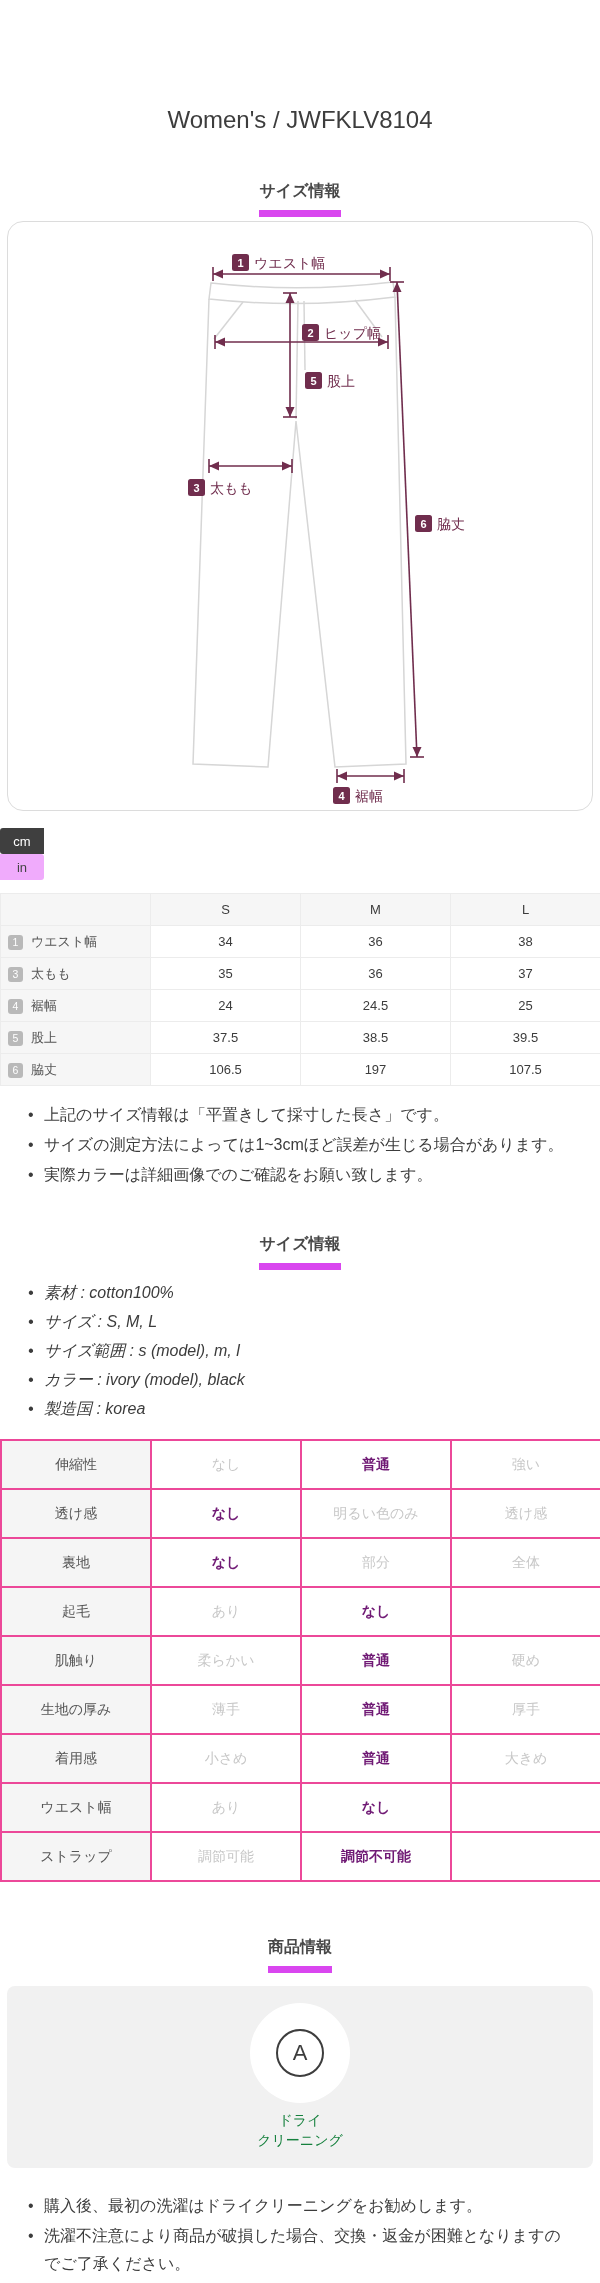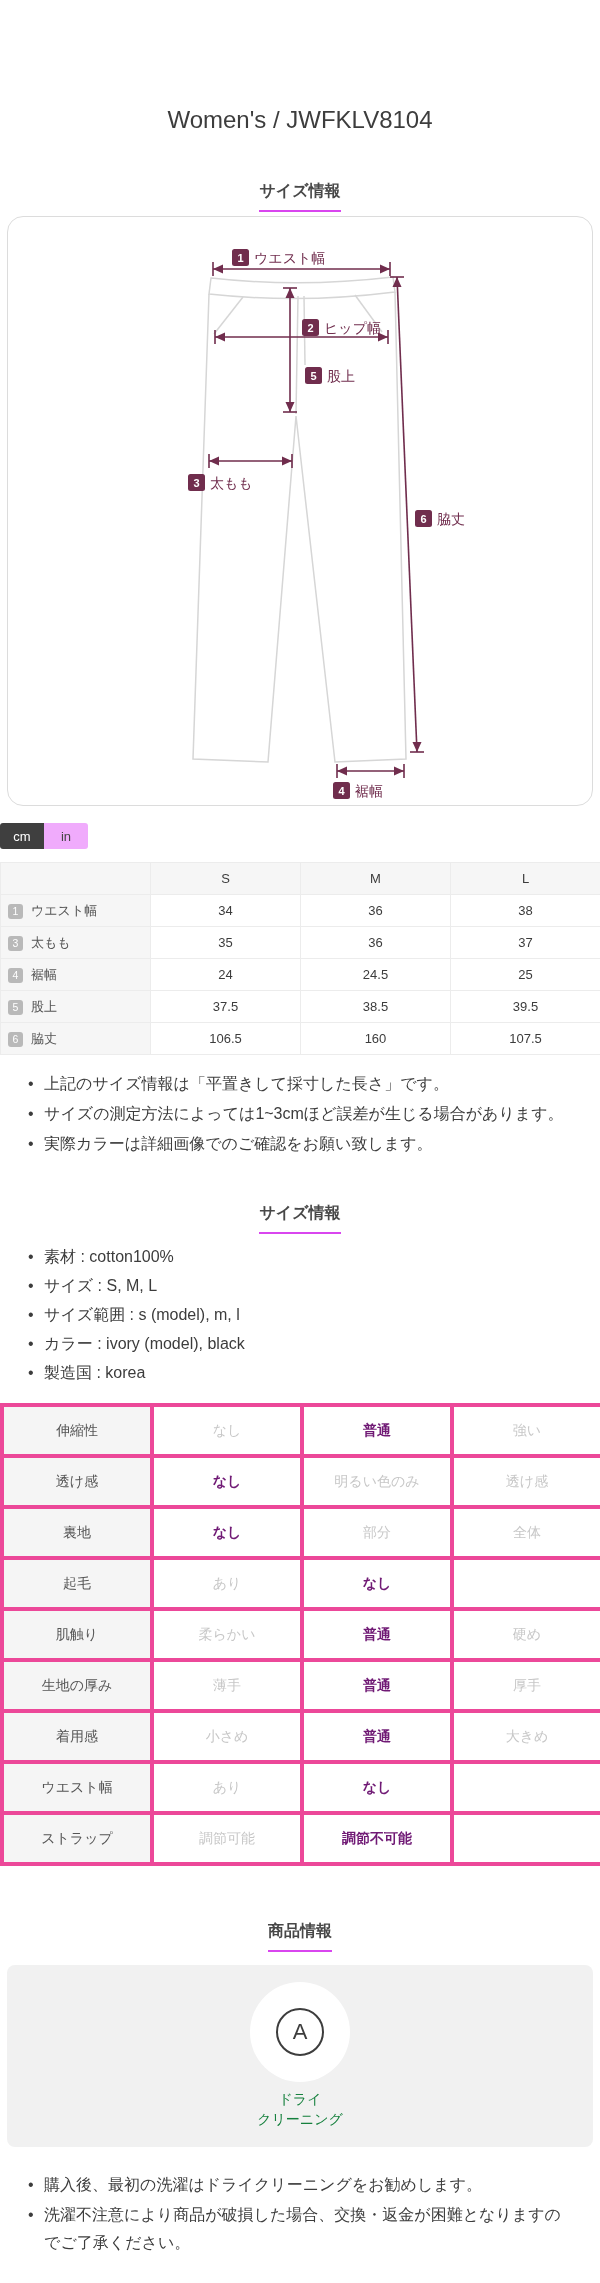--- a/index.html
+++ b/index.html
@@ -2,52 +2,52 @@
 <html><head>
 <meta charset="utf-8">
 <style>
   html,body { margin:0; padding:0; background:#fff; }
   body { width:600px; font-family:"Liberation Sans","DejaVu Sans",sans-serif; color:#3c3c3c; }
 
   .page-title { margin-top:104px; text-align:center; font-size:24px; line-height:32px; font-weight:400; color:#3d3d3d; }
 
   .sec-head { text-align:center; }
   .sec-head span { display:inline-block; font-size:16px; font-weight:700; color:#484848;
-                   padding-bottom:9px; border-bottom:2px solid #d946ef; line-height:20px; }
+                   padding-bottom:9px; border-bottom:7px solid #d946ef; line-height:20px; }
   .sec-head.h1 { margin-top:45px; }
   .sec-head.h2 { margin-top:44px; }
   .sec-head.h3 { margin-top:55px; }
 
   .diagram-box { margin:4px 7px 0; border:1px solid #dcdcdc; border-radius:16px; height:588px; overflow:hidden; }
 
-  .unit-toggle { display:flex; margin:17px 2px 0 0; }
+  .unit-toggle { display:flex; justify-content:flex-end; margin:17px 2px 0 0;flex-direction:column; }
   .unit-btn { width:44px; height:26px; display:flex; align-items:center; justify-content:center;
               font-size:13px; cursor:pointer; }
   .unit-cm { background:#3f3f3f; color:#fff; border-radius:3px 0 0 3px; }
   .unit-in { background:#f0abfc; color:#444; border-radius:0 3px 3px 0; }
 
   table { border-collapse:collapse; table-layout:fixed; width:600px; }
   .size-table { margin-top:13px; }
   .size-table th, .size-table td { border:1px solid #ececec; height:31px; font-size:13px;
         font-weight:400; text-align:center; color:#3c3c3c; padding:0; }
   .size-table thead th { background:#f6f6f6; }
   .size-table th.rowlabel { background:#f6f6f6; text-align:left; padding-left:7px; color:#555; }
   .gbadge { display:inline-block; width:15px; height:15px; background:#b9b9b9; color:#fff;
             border-radius:3px; font-size:10.5px; line-height:15px; text-align:center; margin-right:8px; }
 
   .notes { list-style:none; margin:14px 0 0; padding:0 26px; }
   .notes li { position:relative; padding-left:18px; font-size:16px; line-height:30px; color:#3c3c3c; }
   .notes li::before { content:"•"; position:absolute; left:2px; color:#3c3c3c; }
   .notes-info { margin-top:8px; }
-  .notes-info li { line-height:29px; }
+  .notes-info li { line-height:29px;font-style:italic; }
   .notes-care { margin-top:24px; }
   .notes-care li { line-height:28px; margin-top:2px; }
 
   .attr-table { margin-top:16px; }
-  .attr-table th, .attr-table td { border:4px solid #ec4899; height:47px; font-size:14px;
+  .attr-table th, .attr-table td { border:2px solid #ec4899; height:47px; font-size:14px;
         text-align:center; padding:0; }
   .attr-table th { background:#f5f5f5; font-weight:400; color:#555; }
   .attr-table td.opt { color:#c7c7c7; background:#fff; }
   .attr-table td.opt.active { color:#701a75; font-weight:700; }
 
   .care-box { margin:13px 7px 0; background:#f1f1f1; border-radius:8px; height:182px;
               display:flex; flex-direction:column; align-items:center; }
   .care-circle { margin-top:17px; width:100px; height:100px; background:#fff; border-radius:50%;
                  display:flex; align-items:center; justify-content:center; }
   .care-ring { width:44px; height:44px; border:2px solid #3d3d3d; border-radius:50%;
@@ -185,21 +185,21 @@
     </tr>
     <tr>
       <th class="rowlabel"><span class="gbadge">5</span><span>股上</span></th>
       <td>37.5</td>
       <td>38.5</td>
       <td>39.5</td>
     </tr>
     <tr>
       <th class="rowlabel"><span class="gbadge">6</span><span>脇丈</span></th>
       <td>106.5</td>
-      <td>160</td>
+      <td>197</td>
       <td>107.5</td>
     </tr>
   </tbody>
 </table>
 
 <ul class="notes">
   <li>上記のサイズ情報は「平置きして採寸した長さ」です。</li>
   <li>サイズの測定方法によっては1~3cmほど誤差が生じる場合があります。</li>
   <li>実際カラーは詳細画像でのご確認をお願い致します。</li>
 </ul>

